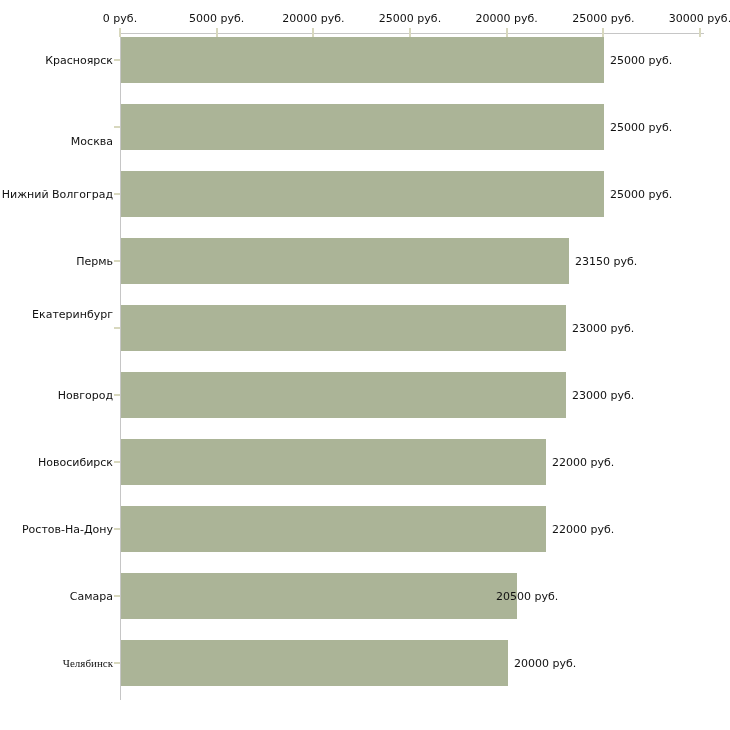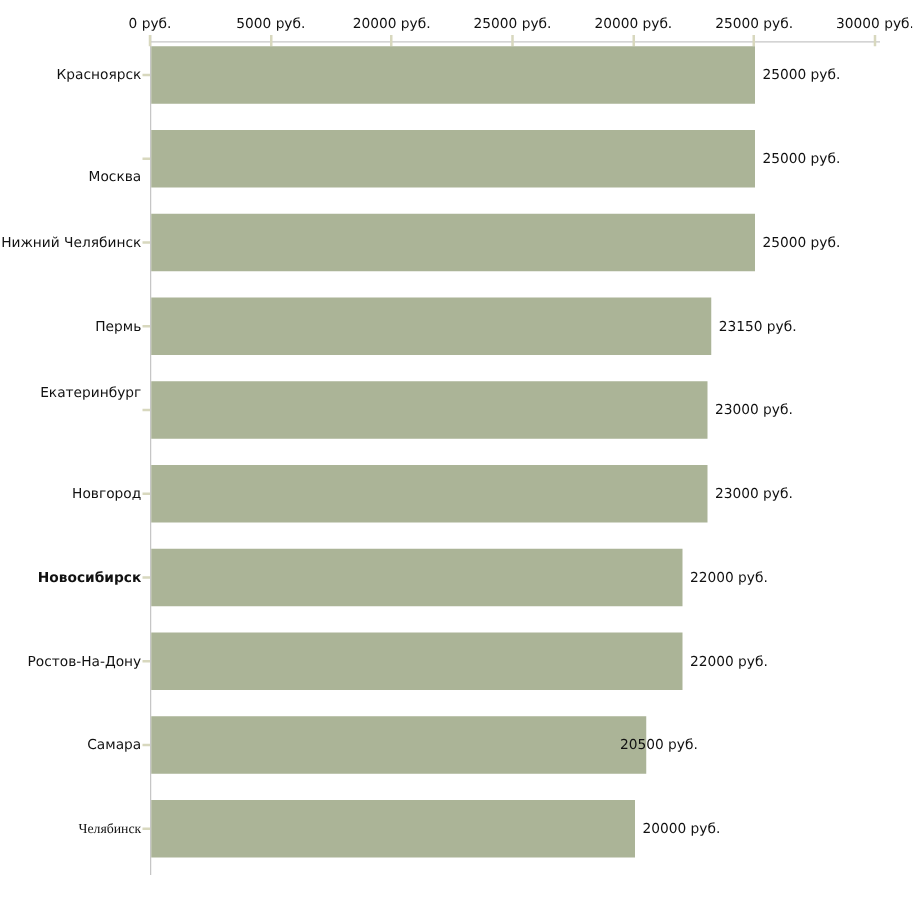--- a/index.html
+++ b/index.html
@@ -102,21 +102,21 @@
         <div class="bar" style="top: 37px; width: 483px; background: rgb(171, 180, 151);"></div>
         <div class="val-label" style="left: 610px; top: 60px;">25000 руб.</div>
       </div>
       <div>
         <div class="cat-label" style="top: 141px;">Москва</div>
         <div class="y-tick-mark" style="left: 114px; top: 126px; background: rgb(216, 216, 190);"></div>
         <div class="bar" style="top: 104px; width: 483px; background: rgb(171, 180, 151);"></div>
         <div class="val-label" style="left: 610px; top: 127px;">25000 руб.</div>
       </div>
       <div>
-        <div class="cat-label" style="top: 194px;">Нижний Челябинск</div>
+        <div class="cat-label" style="top: 194px;">Нижний Волгоград</div>
         <div class="y-tick-mark" style="left: 114px; top: 193px; background: rgb(216, 216, 190);"></div>
         <div class="bar" style="top: 171px; width: 483px; background: rgb(171, 180, 151);"></div>
         <div class="val-label" style="left: 610px; top: 194px;">25000 руб.</div>
       </div>
       <div>
         <div class="cat-label" style="top: 261px;">Пермь</div>
         <div class="y-tick-mark" style="left: 114px; top: 260px; background: rgb(216, 216, 190);"></div>
         <div class="bar" style="top: 238px; width: 448px; background: rgb(171, 180, 151);"></div>
         <div class="val-label" style="left: 575px; top: 261px;">23150 руб.</div>
       </div>
@@ -126,21 +126,21 @@
         <div class="bar" style="top: 305px; width: 445px; background: rgb(171, 180, 151);"></div>
         <div class="val-label" style="left: 572px; top: 328px;">23000 руб.</div>
       </div>
       <div>
         <div class="cat-label" style="top: 395px;">Новгород</div>
         <div class="y-tick-mark" style="left: 114px; top: 394px; background: rgb(216, 216, 190);"></div>
         <div class="bar" style="top: 372px; width: 445px; background: rgb(171, 180, 151);"></div>
         <div class="val-label" style="left: 572px; top: 395px;">23000 руб.</div>
       </div>
       <div>
-        <div class="cat-label" style="top: 462px; font-weight: bold;">Новосибирск</div>
+        <div class="cat-label" style="top: 462px;">Новосибирск</div>
         <div class="y-tick-mark" style="left: 114px; top: 461px; background: rgb(216, 216, 190);"></div>
         <div class="bar" style="top: 439px; width: 425px; background: rgb(171, 180, 151);"></div>
         <div class="val-label" style="left: 552px; top: 462px;">22000 руб.</div>
       </div>
       <div>
         <div class="cat-label" style="top: 529px;">Ростов-На-Дону</div>
         <div class="y-tick-mark" style="left: 114px; top: 528px; background: rgb(216, 216, 190);"></div>
         <div class="bar" style="top: 506px; width: 425px; background: rgb(171, 180, 151);"></div>
         <div class="val-label" style="left: 552px; top: 529px;">22000 руб.</div>
       </div>

